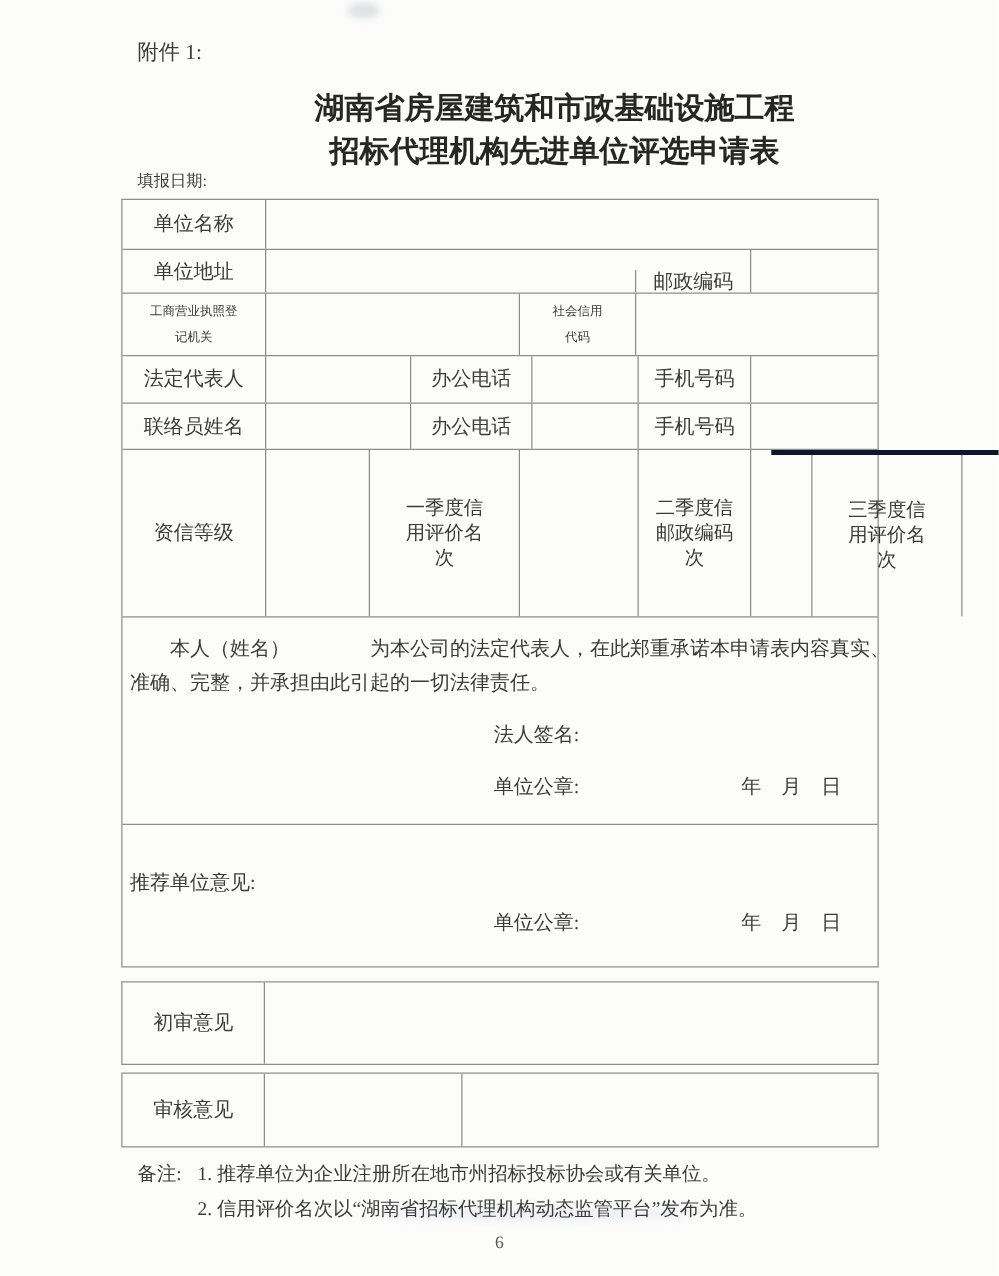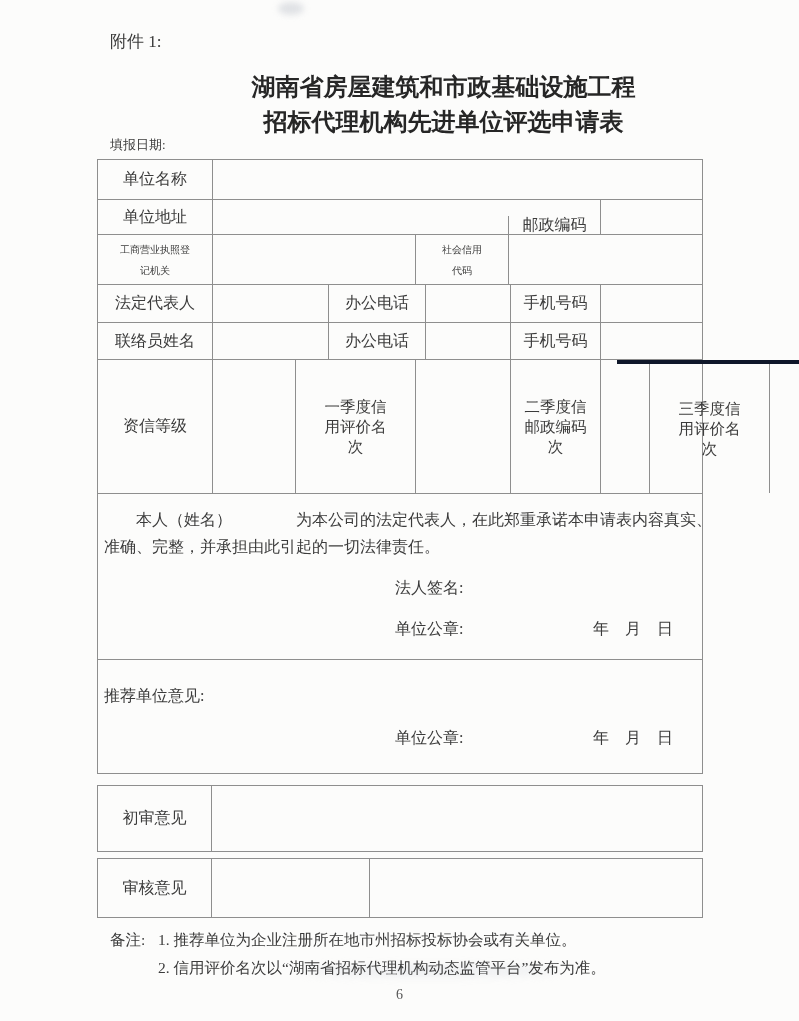--- a/index.html
+++ b/index.html
@@ -46,21 +46,21 @@
 
   .sub-col { flex:1 1 auto; display:flex; flex-direction:row;gap:16px; }
   .sub-row { display:flex; flex:1 1 auto; }
   .sub-row + .sub-row { border-top:4px solid #0f172a;padding-left:32px; }
   .sub-row .td { border-left:1px solid #8e8e8e; }
 
   .decl-text { position:absolute; left:6px; top:12px; font-size:16px;
                line-height:27px; white-space:pre; }
   .sign-label { position:absolute; left:297px; font-size:16px; }
   .date-label { position:absolute; left:495px; font-size:16px; }
-  .rec-label  { position:absolute; left:6px;  top:26px; font-size:16px; }
+  .rec-label  { position:absolute; left:6px;  top:36px; font-size:16px; }
 
   .notes { position:absolute; left:110px; top:926px; font-size:15.5px; line-height:28px; }
   .notes-row { display:flex; }
   .notes-label { width:48px; flex:0 0 48px; }
   .page-num { position:absolute; left:0; top:987px; width:100%; text-align:center;
               font-size:14px; color:#555; }
 </style>
 </head>
 <body>
 

